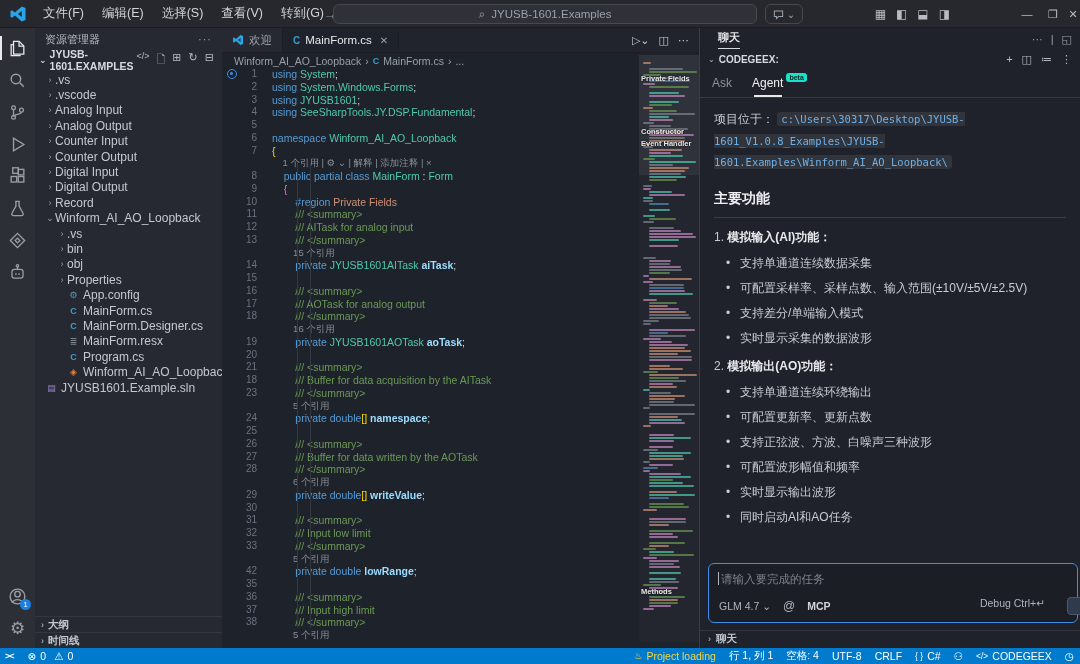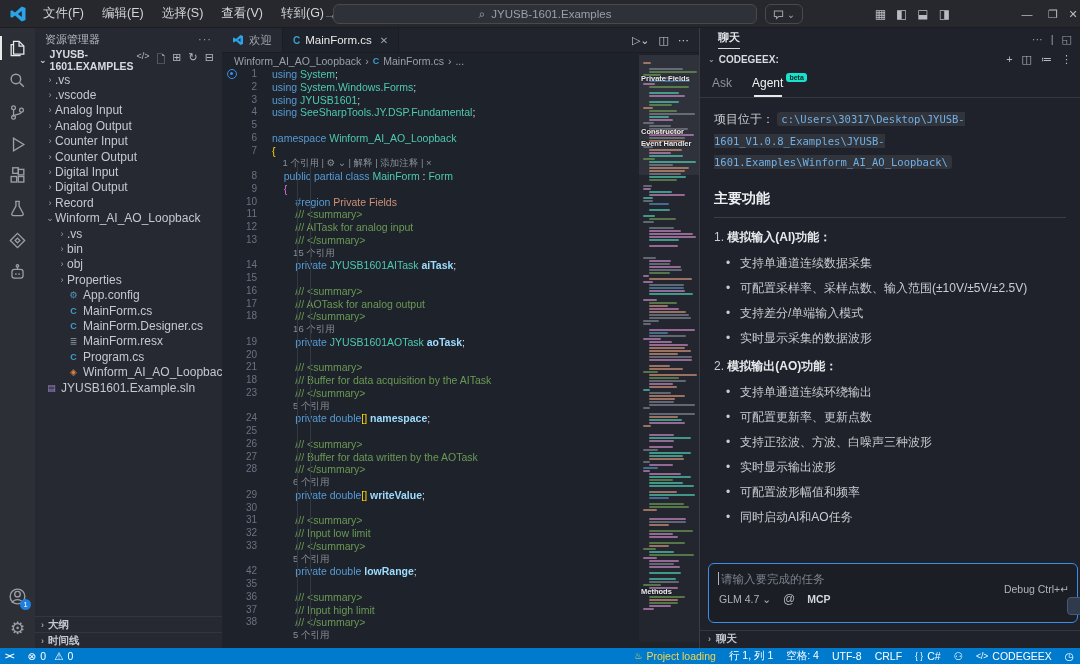--- a/index.html
+++ b/index.html
@@ -81,21 +81,21 @@
   .num-title{font-weight:bold;color:#e8eaed;margin:10px 0 8px 0;}
   .num-title .no{font-weight:normal;color:#c9ccd2;}
   ul.blts{list-style:none;margin:0 0 6px 0;}
   ul.blts li{padding-left:26px;position:relative;margin-bottom:7px;}
   ul.blts li::before{content:"•";position:absolute;left:12px;color:#c9ccd2;}
   .chat-input{position:absolute;left:8px;right:2px;top:535px;height:60px;border:1.3px solid #3b8eea;border-radius:6px;background:#1b1e25;}
   .chat-input .ph{position:absolute;top:8px;left:12px;font-size:11.5px;color:#7c828c;}
   .chat-input .caret{position:absolute;top:8px;left:9px;width:1px;height:13px;background:#aeb4bd;}
   .ci-controls{position:absolute;left:10px;right:8px;bottom:7px;display:flex;align-items:center;gap:12px;font-size:10.5px;color:#aeb4bd;}
   .ci-controls .mcp{font-weight:bold;color:#d2d5da;}
-  .ci-right{margin-left:auto;display:flex;align-items:flex-end;gap:2px;flex-direction:column;}
+  .ci-right{margin-left:auto;display:flex;align-items:flex-start;gap:22px;}
   .send-btn{width:16px;height:18px;background:#2f3b4d;border:1px solid #4a5a72;border-radius:4px;margin-right:-14px;}
   .chat-collapsed{position:absolute;left:0;right:0;top:602px;height:17px;border-top:1px solid #33363e;display:flex;align-items:center;gap:5px;padding-left:8px;font-size:10.5px;font-weight:bold;color:#c3c8d1;background:#1f222a;}
   .chat-collapsed .chev{font-size:9px;color:#9aa0a8;}
   
   .statusbar{position:absolute;left:0;right:0;bottom:0;height:16px;background:#007acc;color:#fff;font-size:10.5px;display:flex;align-items:center;}
   .sb-left{display:flex;align-items:center;gap:10px;padding-left:5px;}
   .remote{font-weight:bold;font-size:9px;letter-spacing:-1px;padding-right:4px;}
   .sb-right{margin-left:auto;display:flex;align-items:center;gap:13px;padding-right:6px;white-space:nowrap;}
   .st-item{display:flex;align-items:center;gap:4px;}
   .st-loading{color:#f5d54a;}
@@ -649,22 +649,22 @@
           <li>支持单通道连续数据采集</li>
           <li>可配置采样率、采样点数、输入范围(±10V/±5V/±2.5V)</li>
           <li>支持差分/单端输入模式</li>
           <li>实时显示采集的数据波形</li>
         </ul>
         <div class="num-title"><span class="no">2. </span><span>模拟输出(AO)功能：</span></div>
         <ul class="blts">
           <li>支持单通道连续环绕输出</li>
           <li>可配置更新率、更新点数</li>
           <li>支持正弦波、方波、白噪声三种波形</li>
+          <li>可配置波形幅值和频率</li>
           <li>实时显示输出波形</li>
-          <li>可配置波形幅值和频率</li>
         </ul>
         <ul class="blts">
           <li>同时启动AI和AO任务</li>
         </ul>
       </div>
   </div>
   <div class="chat-input">
     <span class="caret"></span>
     <span class="ph">请输入要完成的任务</span>
     <div class="ci-controls">

